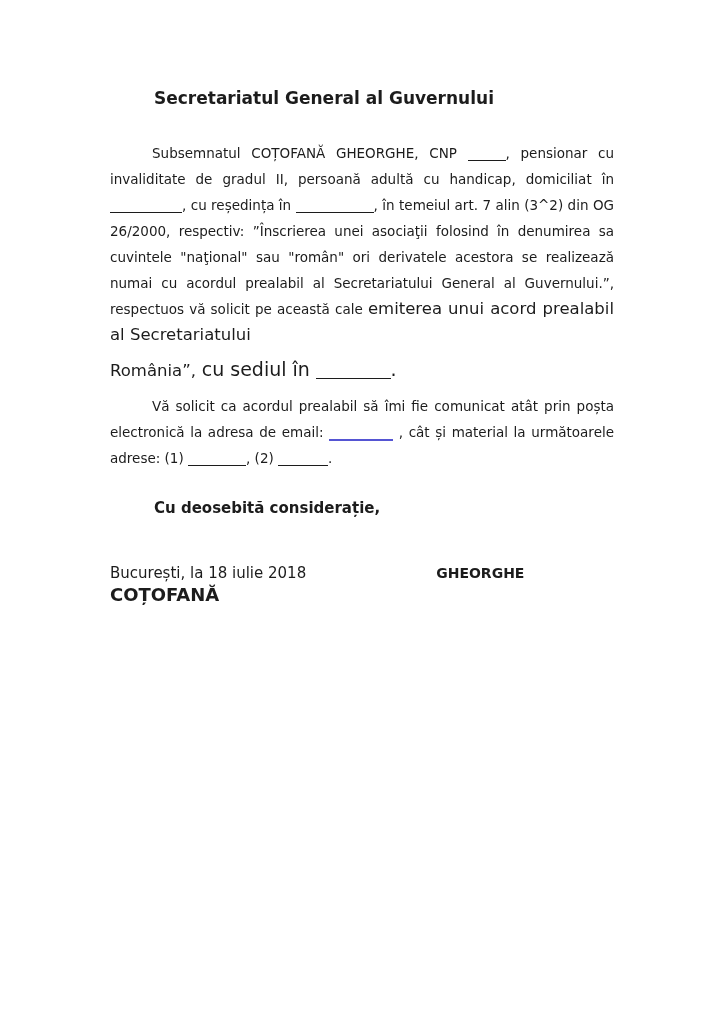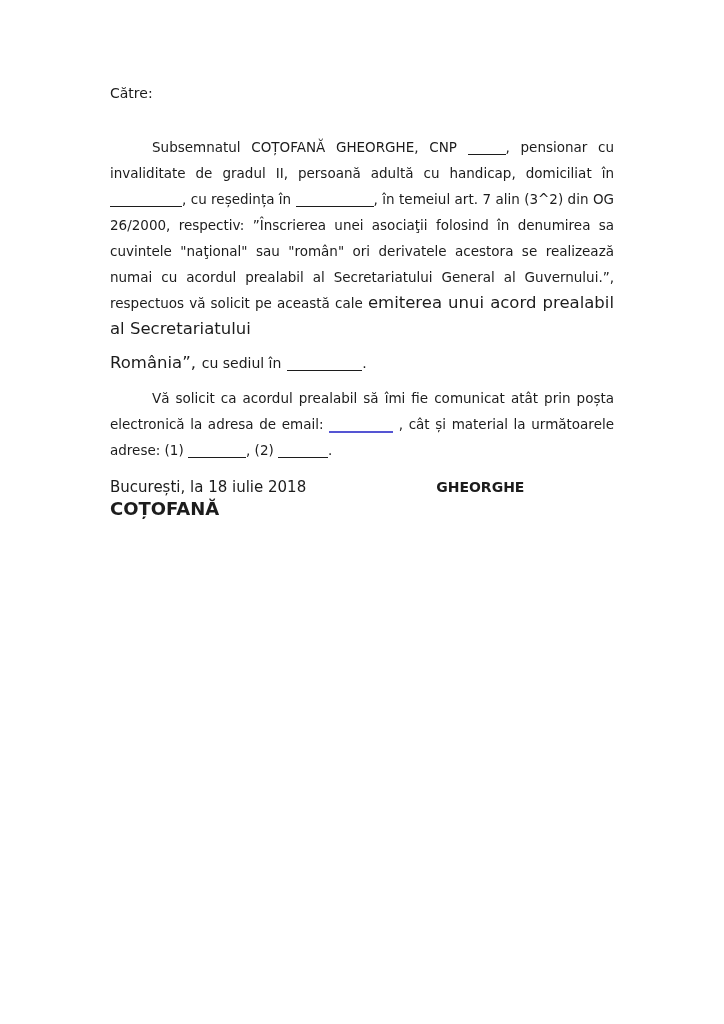--- a/index.html
+++ b/index.html
@@ -19,42 +19,42 @@
   .body-para { font-size:13.5px; line-height:26px; text-align:justify; }
   .indent { text-indent:42px; }
   .p1 { margin-top:31px; }
   .p2 { margin-top:10px; }
   b { font-weight:normal; }
   .big { font-size:16.5px; }
   .h-line { font-size:16.5px; font-weight:bold; line-height:22px; }
   .h1 { margin-top:4px; }
   .h2 { margin-top:10px; }
   .h3 { margin-top:9px; line-height:24px; }
-  .h3 .normal { font-size:14px; font-weight:normal; }
+  .h3 .normal { font-size:19px; font-weight:normal; }
   .blank {
     display:inline-block;
     height:0;
     border-bottom:1.4px solid #1c1c1c;
     vertical-align:-3px;
   }
   .blank.email { border-bottom:2px solid #5555d3; vertical-align:-4px; }
   .w38{width:38px} .w50{width:50px} .w58{width:58px} .w64{width:64px}
   .w72{width:72px} .w75{width:75px} .w78{width:78px}
   .closing { margin-top:27px; margin-left:44px; font-size:15px; font-weight:bold; line-height:20px; }
-  .sig-row { margin-top:13px; display:flex; align-items:baseline; }
+  .sig-row { margin-top:44px; display:flex; align-items:baseline; }
   .sig-date { font-size:15px; line-height:22px; white-space:nowrap; }
   .sig-first { font-size:14px; font-weight:bold; margin-left:130px; line-height:22px; }
   .sig-last { font-size:18px; font-weight:bold; line-height:22px; }
 </style>
 </head>
 <body>
 
 <div class="page">
 
-  <p class="to-label">Către:</p>
+  <p class="recipient">Secretariatul General al Guvernului</p>
 
   <p class="body-para indent p1"><span>Subsemnatul</span>
 <b>COȚOFANĂ GHEORGHE</b><span>, CNP</span>
 <span class="blank w38"></span><span>, pensionar cu invaliditate de gradul II, persoană adultă cu handicap, domiciliat în</span>
 <span class="blank w72"></span><span>, cu reședința în</span>
 <span class="blank w78"></span><span>, în temeiul art. 7 alin (3^2) din OG 26/2000, respectiv: ”Înscrierea unei asociaţii folosind în denumirea sa cuvintele "naţional" sau "român" ori derivatele acestora se realizează numai cu acordul prealabil al Secretariatului General al Guvernului.”, respectuos</span>
 <b>vă solicit</b>
 <span>pe această cale</span>
 <b class="big">emiterea unui acord prealabil al Secretariatului</b></p>
 
@@ -64,20 +64,21 @@
 <span class="blank w75"></span><span class="normal">.</span></p>
 
   <p class="body-para indent p2"><span>Vă solicit ca acordul prealabil să îmi fie comunicat atât prin poșta electronică la adresa de email:</span>
 <span class="blank email w64"></span>
 <span>, cât și material la următoarele adrese:</span>
 <b>(1)</b>
 <span class="blank w58"></span><span>,</span>
 <b>(2)</b>
 <span class="blank w50"></span><span>.</span></p>
 
+  <p class="closing">Cu deosebită considerație,</p>
 
   <div class="sig-row">
     <span class="sig-date">București, la 18 iulie 2018</span>
     <b class="sig-first">GHEORGHE</b>
   </div>
   <div class="sig-last">COȚOFANĂ</div>
 
 </div>
 
 </body></html>

